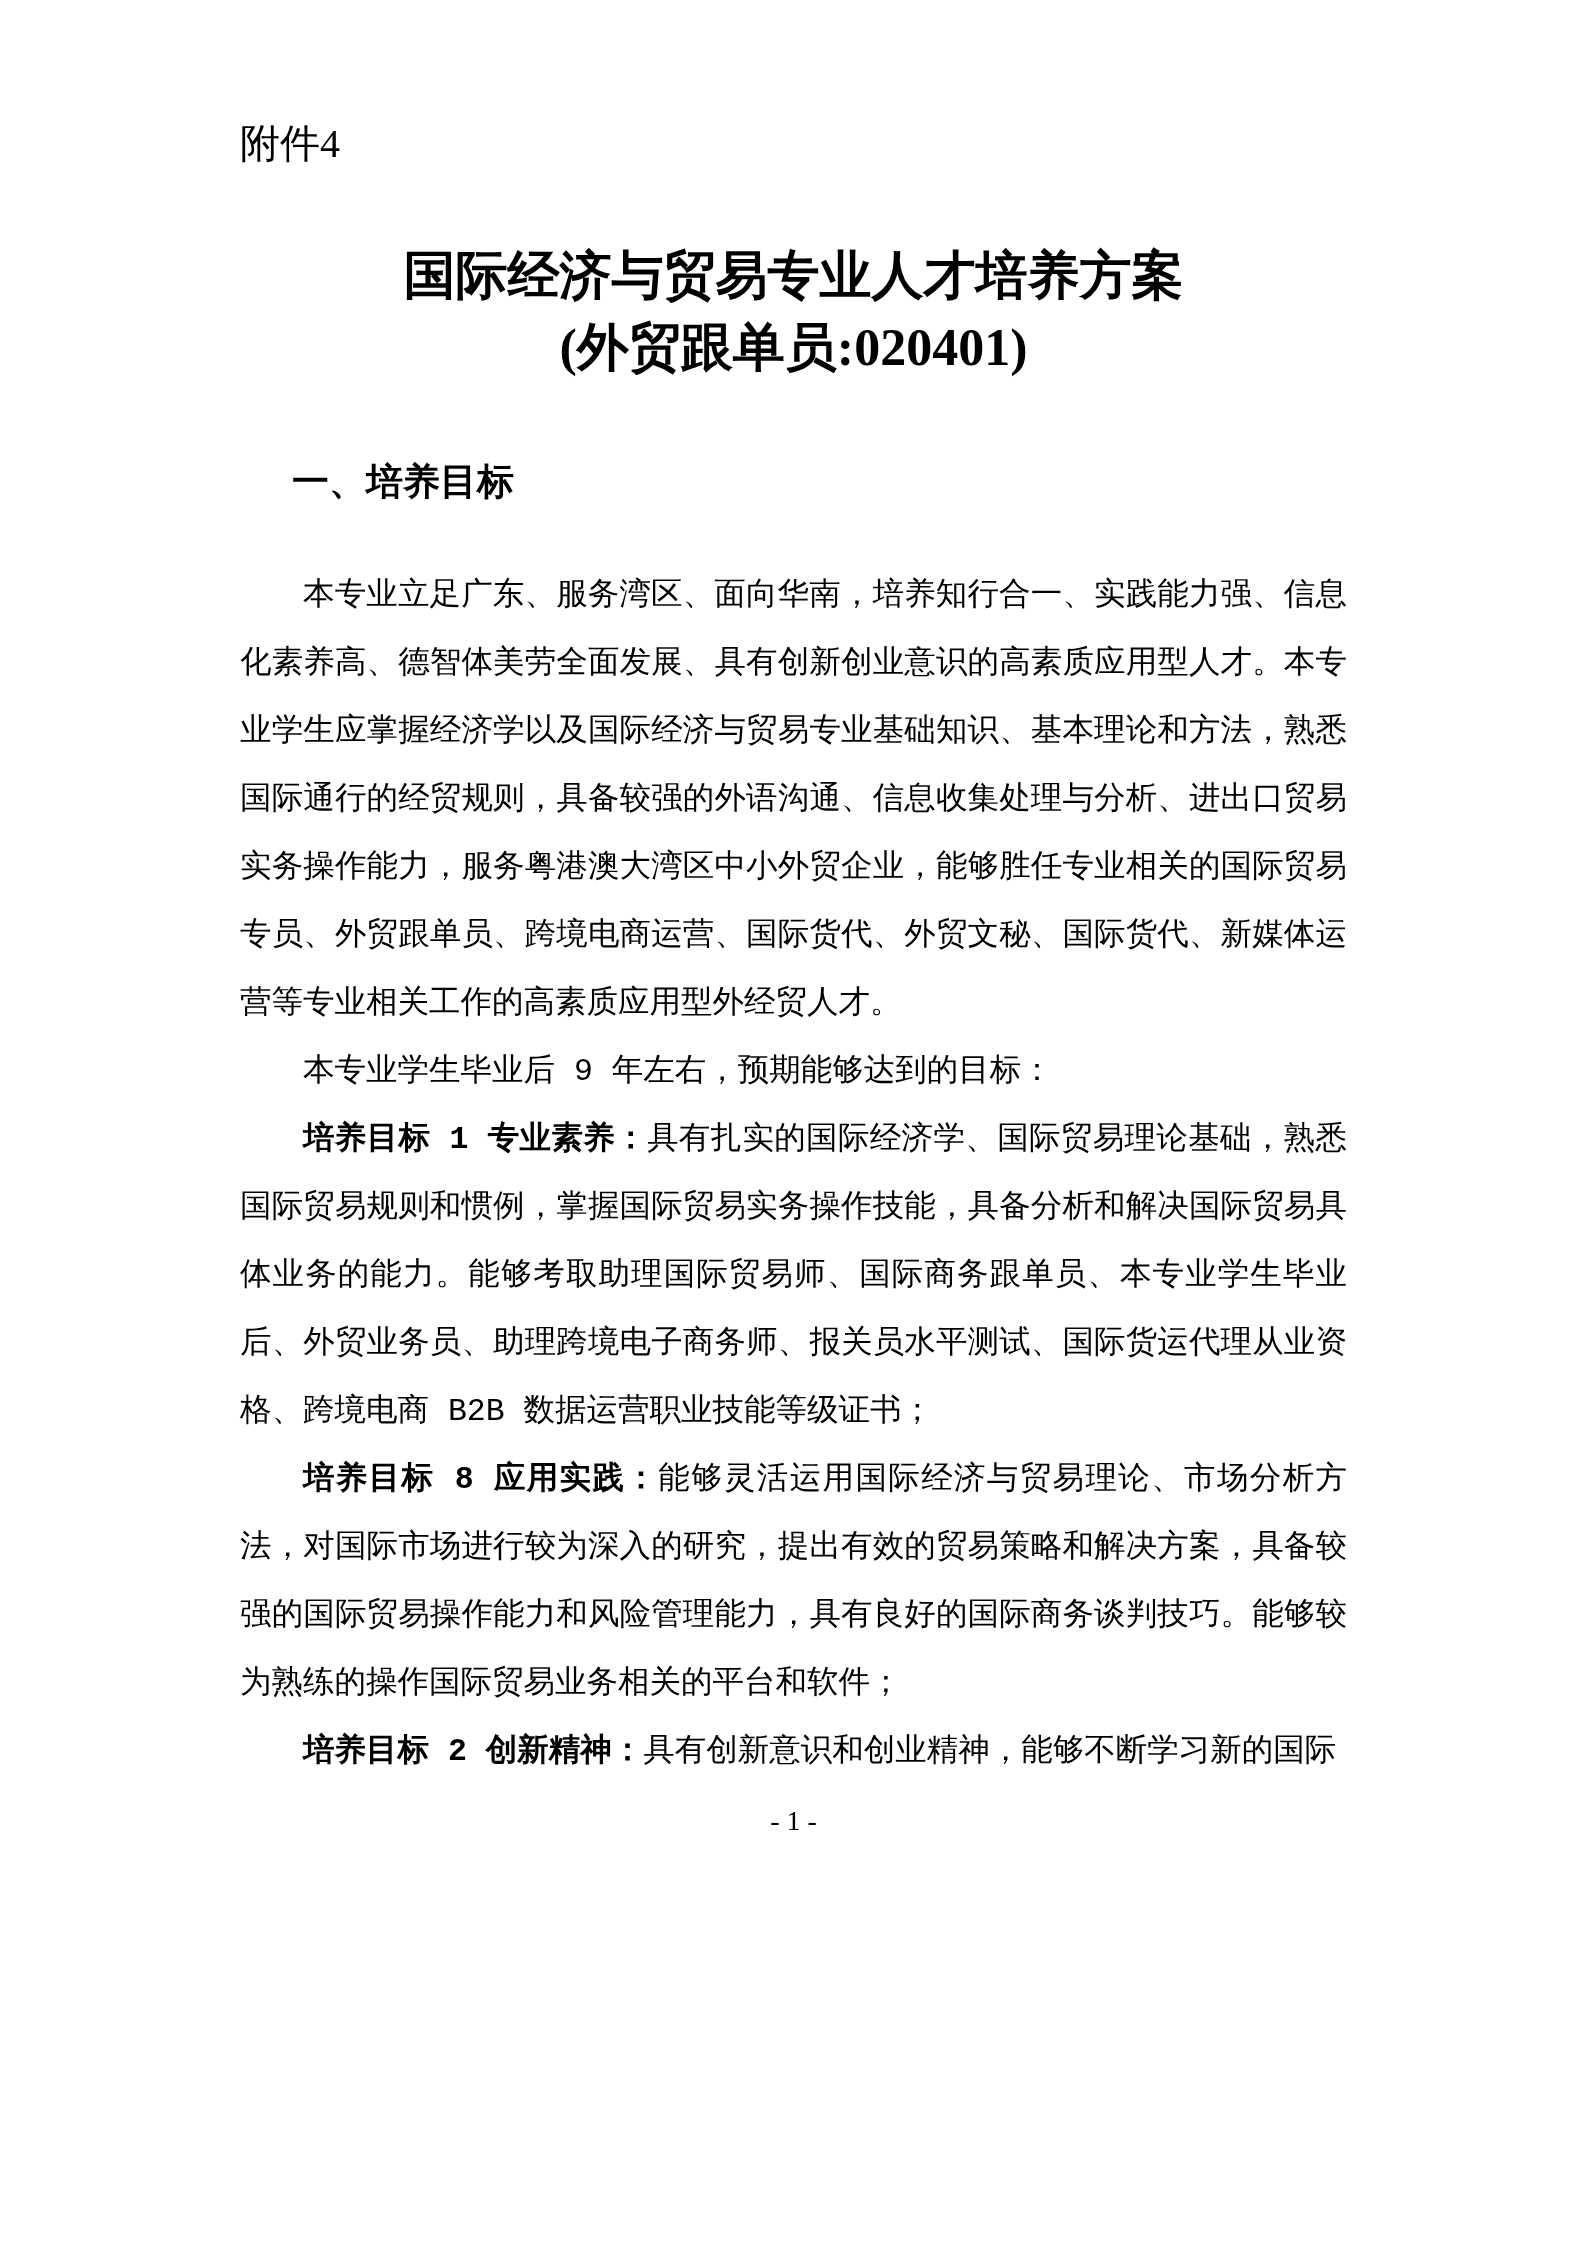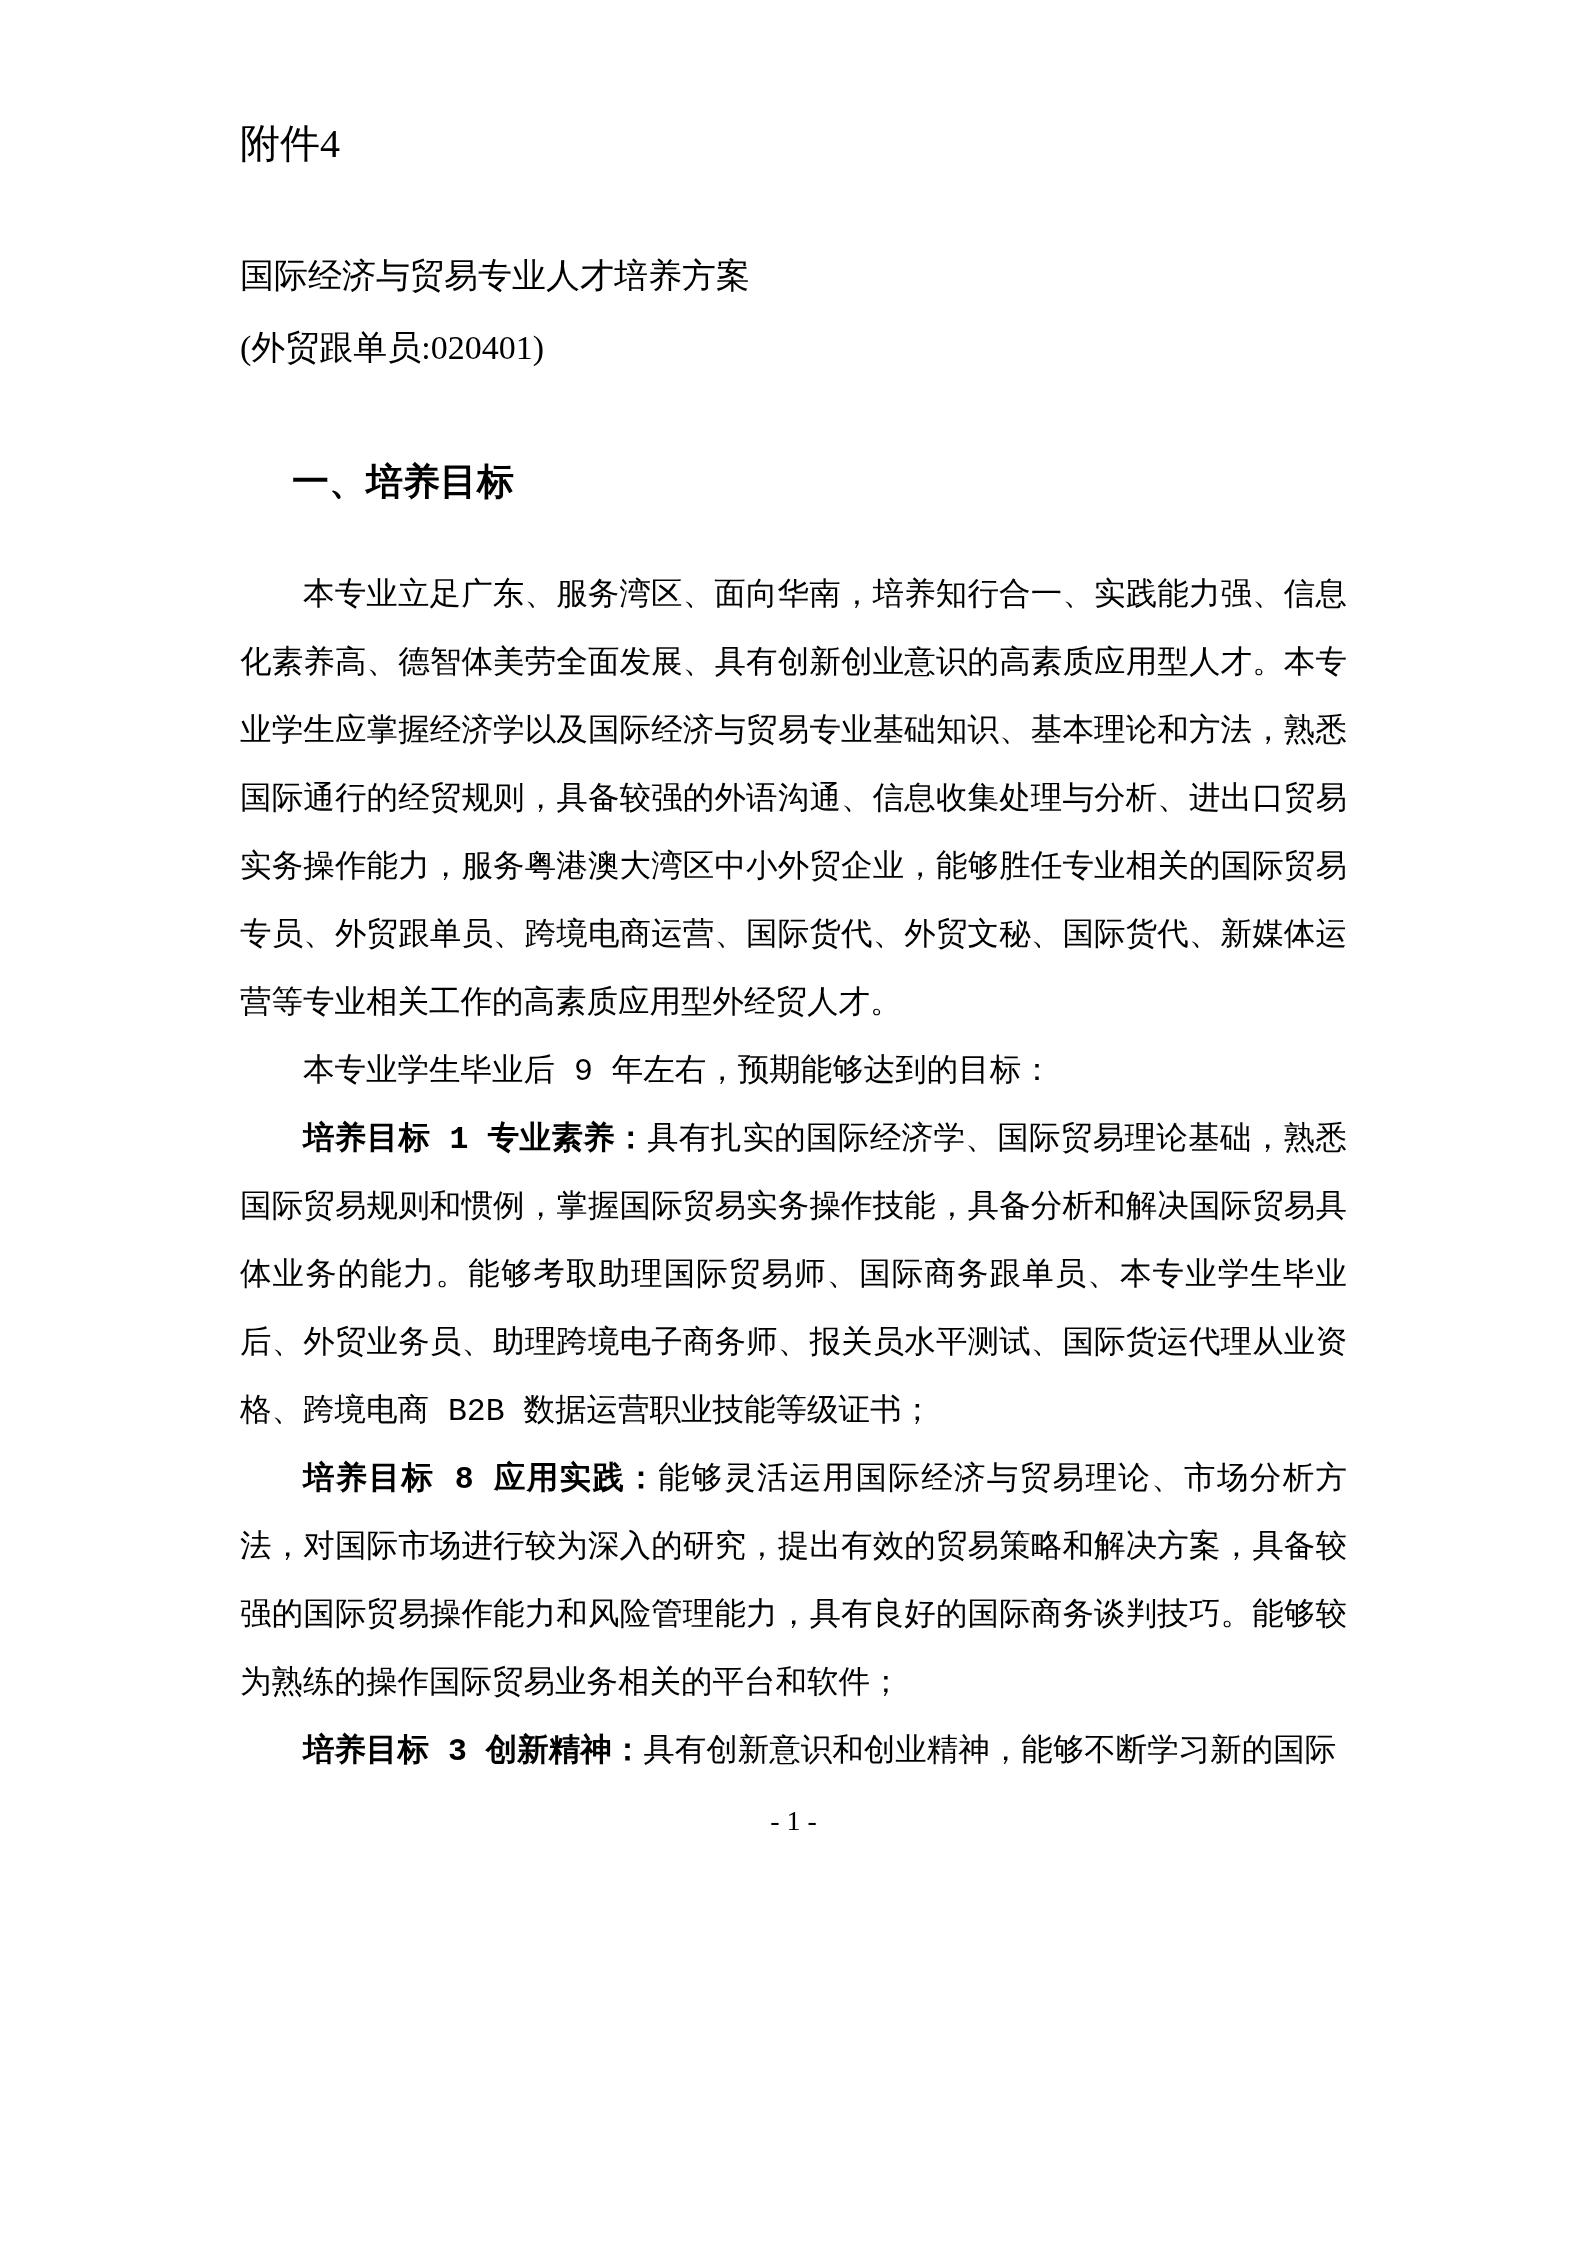--- a/index.html
+++ b/index.html
@@ -14,23 +14,23 @@
   }
   .page { padding: 0 241px 0 240px; width: 100%; height: 100%; }
   .attachment {
     padding-top: 120px;
     font-size: 40px;
     line-height: 1.2;
     font-family: "Liberation Serif", "DejaVu Serif", serif;
   }
   .title-block {
     margin-top: 72px;
-    text-align: left;
-    font-weight: normal;
-    font-size: 34px;
+    text-align: center;
+    font-weight: bold;
+    font-size: 52px;
     line-height: 72px;
     font-family: "Liberation Serif", "DejaVu Serif", serif;
   }
   .title-line { display: block; }
   .section-heading {
     margin-top: 73px;
     padding-left: 52px;
     font-family: "Liberation Sans", "DejaVu Sans", sans-serif;
     font-weight: bold;
     font-size: 37px;
@@ -70,19 +70,19 @@
 
     <p class="para">本专业立足广东、服务湾区、面向华南，培养知行合一、实践能力强、信息化素养高、德智体美劳全面发展、具有创新创业意识的高素质应用型人才。本专业学生应掌握经济学以及国际经济与贸易专业基础知识、基本理论和方法，熟悉国际通行的经贸规则，具备较强的外语沟通、信息收集处理与分析、进出口贸易实务操作能力，服务粤港澳大湾区中小外贸企业，能够胜任专业相关的国际贸易专员、外贸跟单员、跨境电商运营、国际货代、外贸文秘、国际货代、新媒体运营等专业相关工作的高素质应用型外经贸人才。</p>
 
     <p class="para">本专业学生毕业后 9 年左右，预期能够达到的目标：</p>
 
     <p class="para"><b>培养目标 1 专业素养：</b><span>具有扎实的国际经济学、国际贸易理论基础，熟悉国际贸易规则和惯例，掌握国际贸易实务操作技能，具备分析和解决国际贸易具体业务的能力。能够考取助理国际贸易师、国际商务跟单员、本专业学生毕业后、外贸业务员、助理跨境电子商务师、报关员水平测试、国际货运代理从业资格、跨境电商 B2B 数据运营职业技能等级证书；</span></p>
 
     <p class="para"><b>培养目标 8 应用实践：</b><span>能够灵活运用国际经济与贸易理论、市场分析方法，对国际市场进行较为深入的研究，提出有效的贸易策略和解决方案，具备较强的国际贸易操作能力和风险管理能力，具有良好的国际商务谈判技巧。能够较为熟练的操作国际贸易业务相关的平台和软件；</span></p>
 
 
-    <p class="para"><b>培养目标 3 创新精神：</b><span>具有创新意识和创业精神，能够不断学习新的国际</span></p>
+    <p class="para"><b>培养目标 2 创新精神：</b><span>具有创新意识和创业精神，能够不断学习新的国际</span></p>
 
   </div>
 
   <div class="footer">- 1 -</div>
 
 </div>
 
 </body></html>

